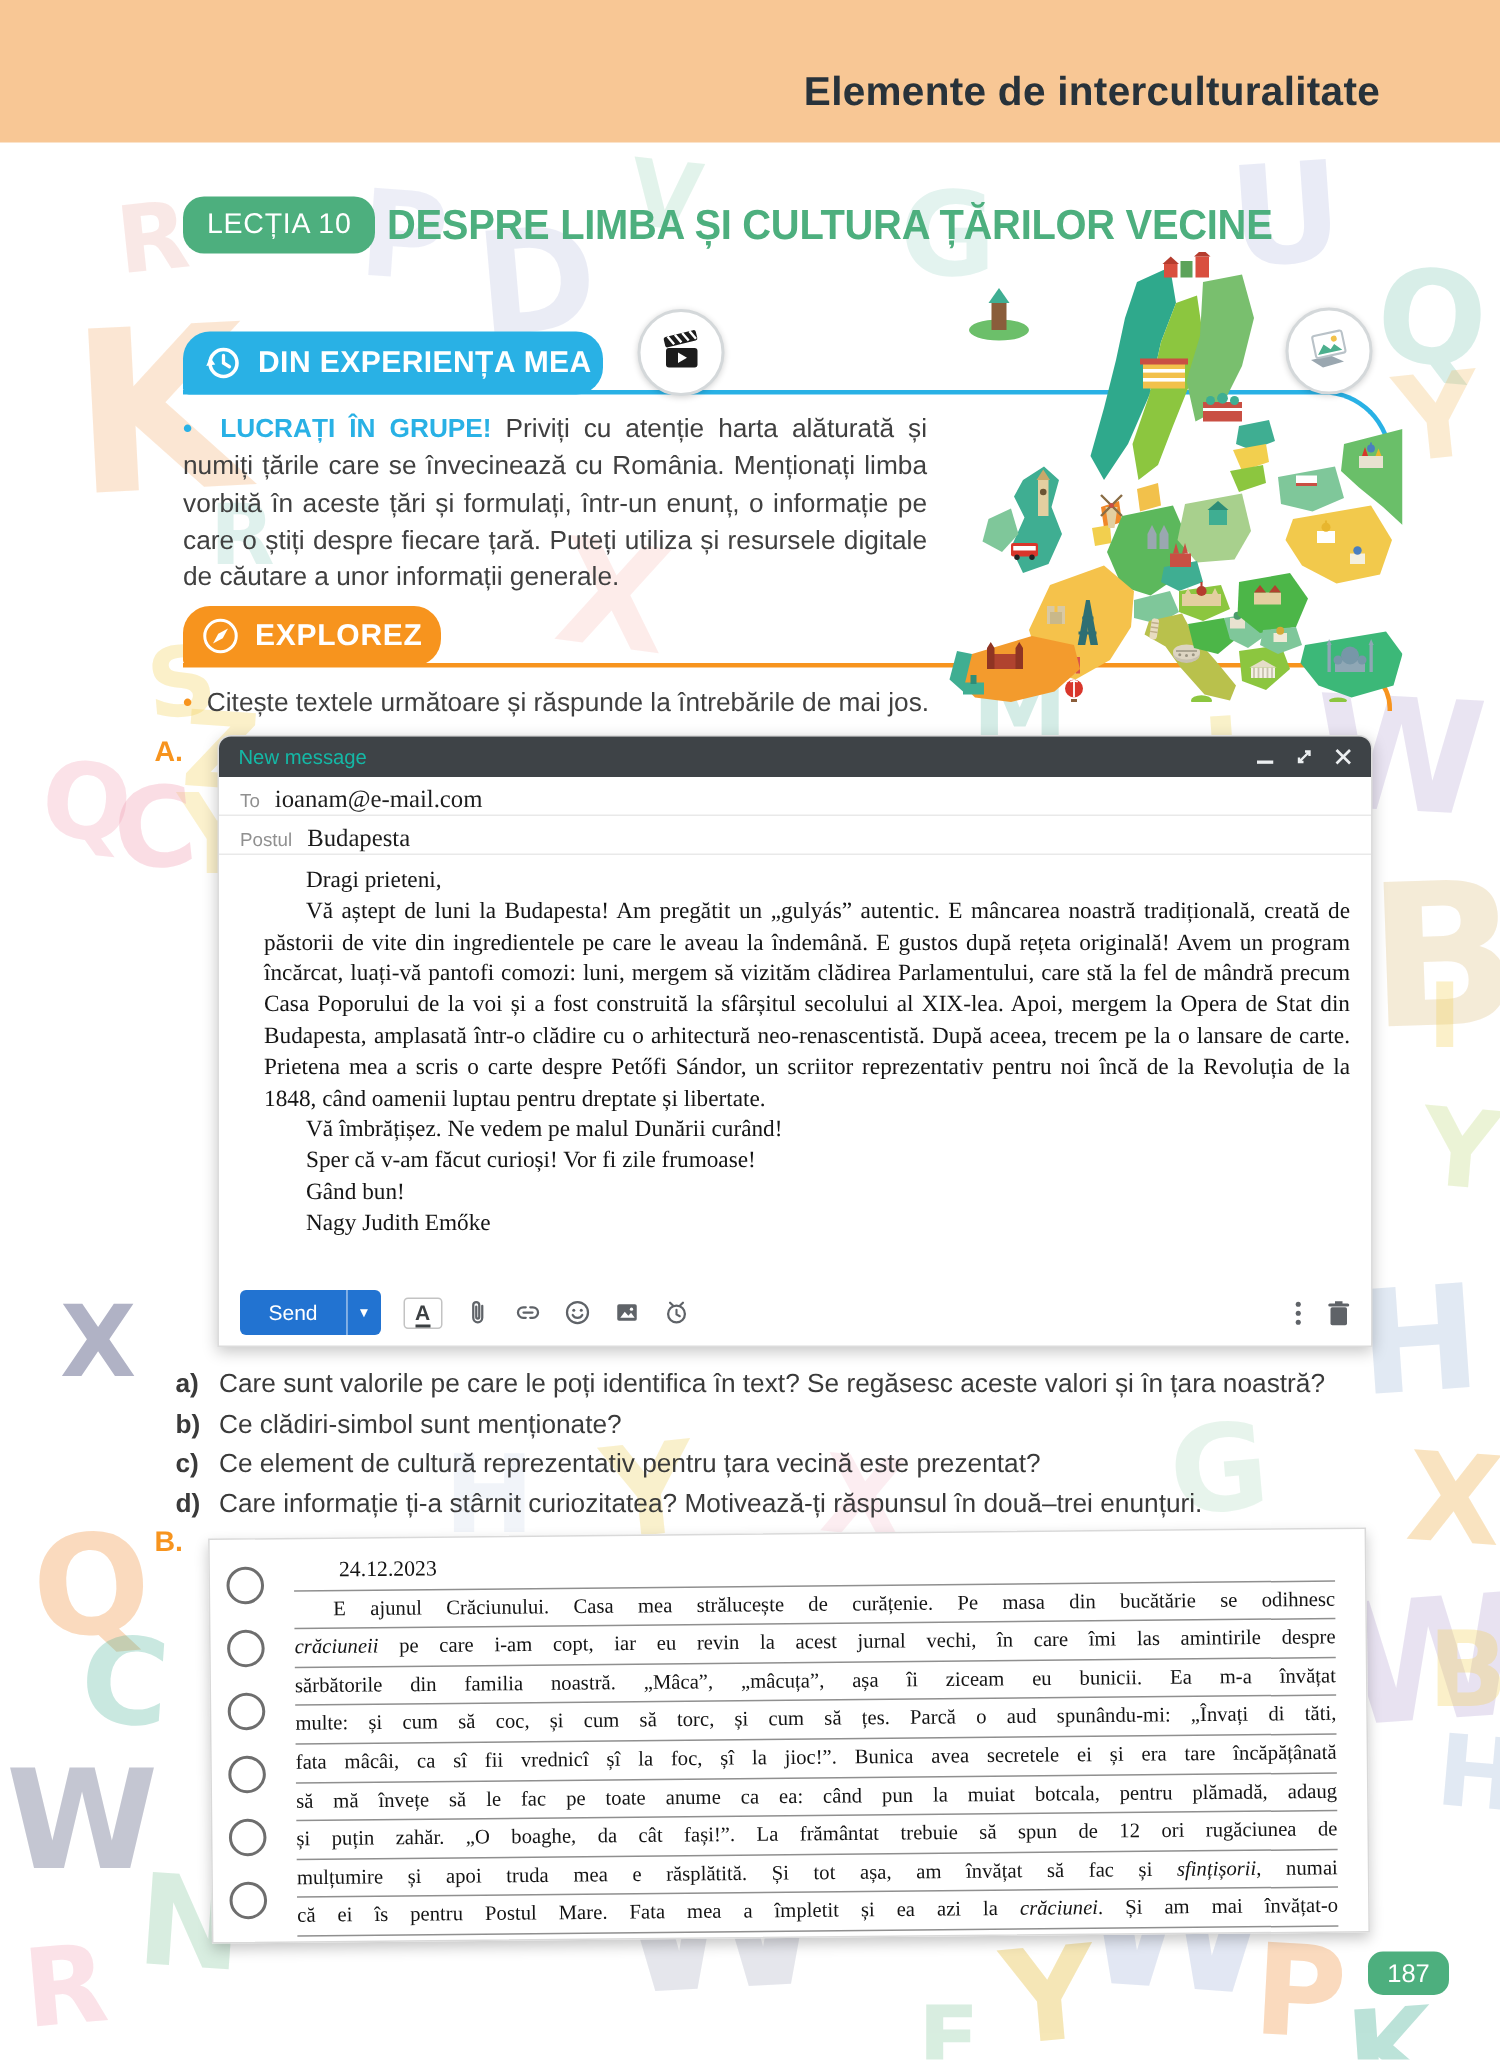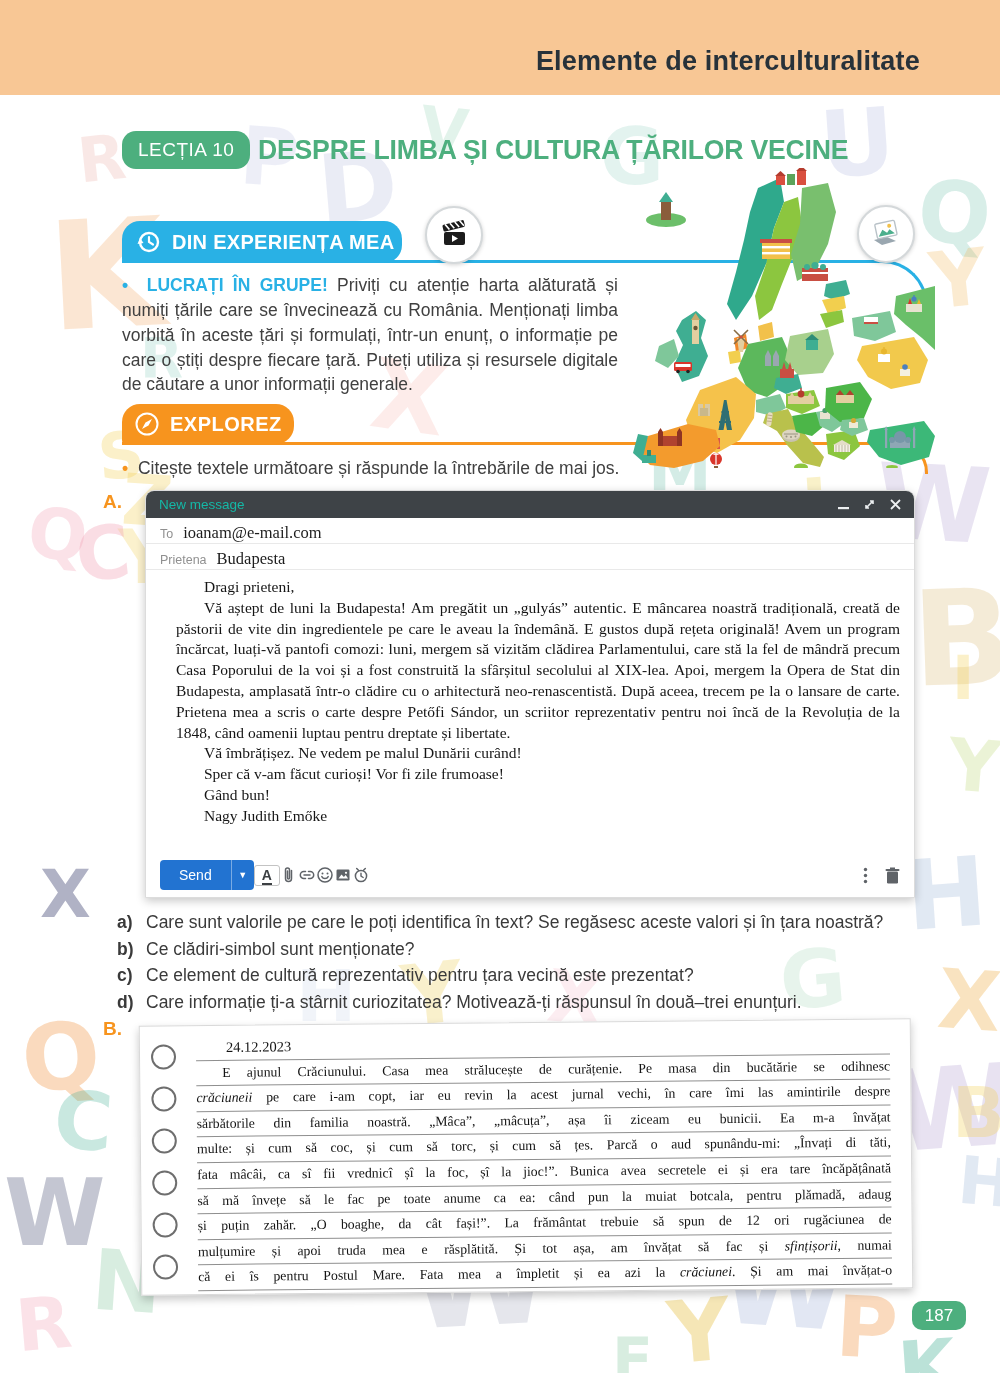--- a/index.html
+++ b/index.html
@@ -31,21 +31,21 @@
   .email{position:absolute;left:145px;top:490px;width:770px;height:408px;background:#fff;border:1px solid #dcdcdc;border-radius:9px 9px 0 0;box-shadow:0 3px 10px rgba(0,0,0,.22);z-index:3}
   .em-head{height:27px;background:#3e4347;border-radius:8px 8px 0 0;display:flex;align-items:center;padding:0 13px;color:#14b8a6;font-size:13.5px}
   .em-ctrl{margin-left:auto;display:flex;gap:15px;align-items:center}
   .em-ctrl>span{display:flex;cursor:pointer}
   .em-row{display:flex;align-items:baseline;gap:10px;padding:5px 14px;border-bottom:1px solid #e9e9e9;height:26px}
   .em-lab{font-size:12.5px;color:#909090;flex:none}
   .em-val{font-family:"Liberation Serif",serif;font-size:16.5px;color:#1d1d1d}
   .em-body{padding:7px 14px 0 30px;font-family:"Liberation Serif",serif;font-size:15.5px;line-height:20.8px;color:#151515}
   .em-body .ind{text-indent:28px}
   .em-body .main{text-align:justify;text-indent:28px}
-  .em-tools{position:absolute;bottom:0;left:0;right:0;height:44px;display:flex;align-items:center;padding:0 14px;}
+  .em-tools{position:absolute;bottom:0;left:0;right:0;height:44px;display:flex;align-items:center;padding:0 14px;gap:15px}
   .send{display:flex;cursor:pointer}
   .send-main{background:#2273d1;color:#fff;font-size:14px;padding:8px 19px;border-radius:4px 0 0 4px;line-height:1}
   .send-arr{background:#2273d1;width:23px;border-left:1px solid rgba(255,255,255,.4);border-radius:0 4px 4px 0;display:flex;align-items:center;justify-content:center;color:#fff;font-size:9px}
   .fmt{border:1px solid #c3c3c3;border-radius:3px;padding:1px 7px 2px;color:#3c4043;font-weight:bold;font-size:14px;cursor:pointer}
   .fmt b{border-bottom:2px solid #3c4043}
   .ticon{display:flex;cursor:pointer}
   .em-right{margin-left:auto;display:flex;gap:17px;align-items:center}
   
   .questions{position:absolute;left:117px;top:912px;width:800px;z-index:2}
   .q-row{display:flex;font-size:17.5px;color:#3a3a3a;line-height:1.24;margin-bottom:5px}
@@ -391,21 +391,21 @@
             <path d="M1 1l9 9M10 1l-9 9" stroke="#eceff1" stroke-width="1.8"></path>
           </svg>
         </span>
     </span>
   </div>
   <div class="em-row">
     <span class="em-lab">To</span>
     <span class="em-val">ioanam@e-mail.com</span>
   </div>
   <div class="em-row">
-    <span class="em-lab">Prietena</span>
+    <span class="em-lab">Postul</span>
     <span class="em-val">Budapesta</span>
   </div>
   <div class="em-body">
     <p class="ind">Dragi prieteni,</p>
     <p class="main">Vă aștept de luni la Budapesta! Am pregătit un „gulyás” autentic. E mâncarea noastră tradițională, creată de păstorii de vite din ingredientele pe care le aveau la îndemână. E gustos după rețeta originală! Avem un program încărcat, luați-vă pantofi comozi: luni, mergem să vizităm clădirea Parlamentului, care stă la fel de mândră precum Casa Poporului de la voi și a fost construită la sfârșitul secolului al XIX-lea. Apoi, mergem la Opera de Stat din Budapesta, amplasată într-o clădire cu o arhitectură neo-renascentistă. După aceea, trecem pe la o lansare de carte. Prietena mea a scris o carte despre Petőfi Sándor, un scriitor reprezentativ pentru noi încă de la Revoluția de la 1848, când oamenii luptau pentru dreptate și libertate.</p>
     <div id="email-closings">
         <p class="ind">Vă îmbrățișez. Ne vedem pe malul Dunării curând!</p>
         <p class="ind">Sper că v-am făcut curioși! Vor fi zile frumoase!</p>
         <p class="ind">Gând bun!</p>
         <p class="ind">Nagy Judith Emőke</p>

